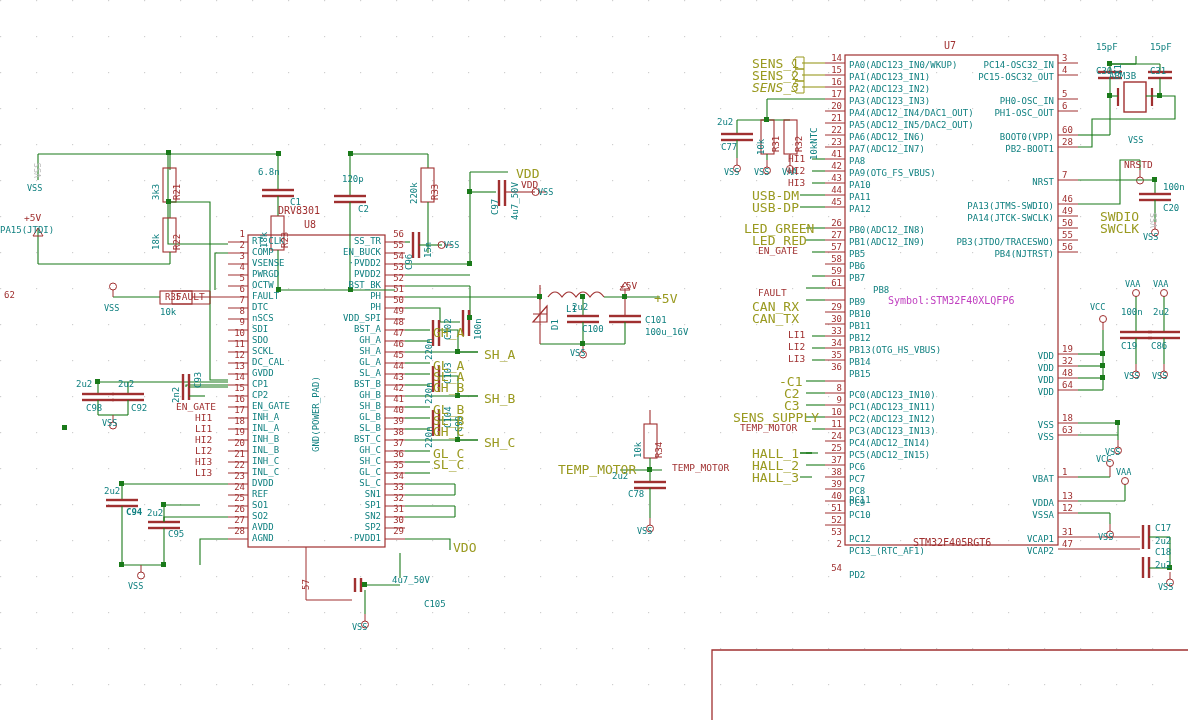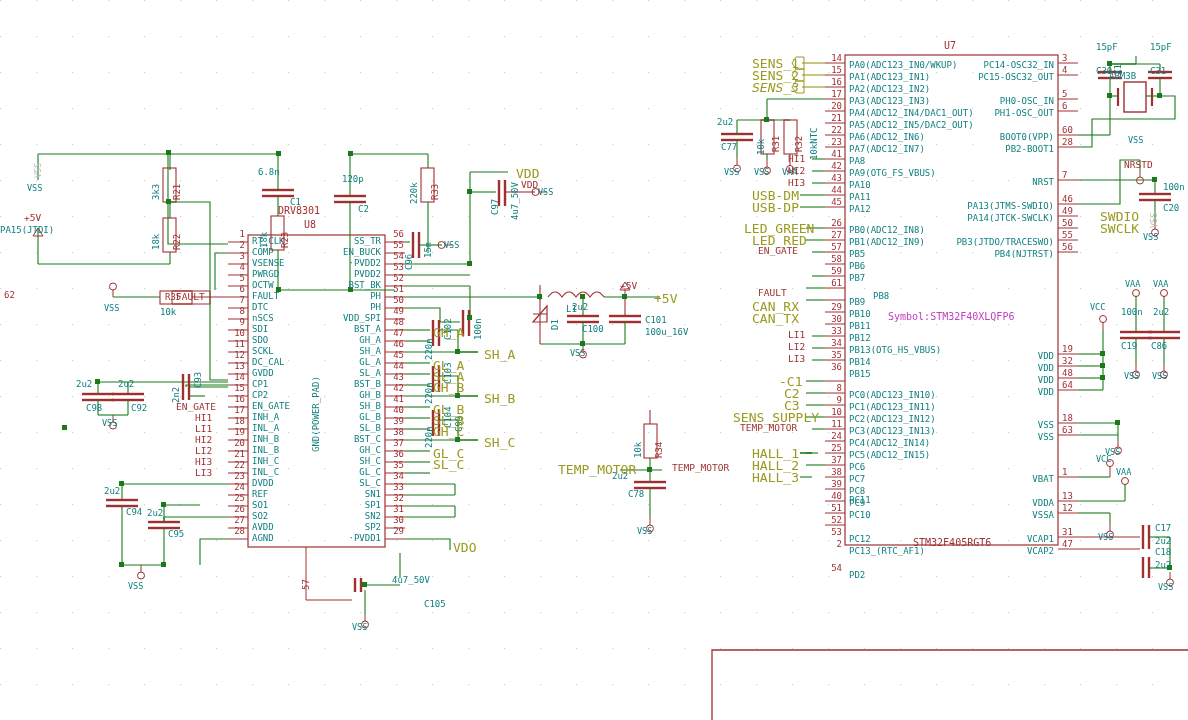--- a/index.html
+++ b/index.html
@@ -677,42 +677,42 @@
       <div class="t pinnum" style="top: 472px; left: 0px; width: 404px; text-align: right;">34</div>
       <div class="t pinnum" style="top: 483px; left: 0px; width: 404px; text-align: right;">33</div>
       <div class="t pinnum" style="top: 494px; left: 0px; width: 404px; text-align: right;">32</div>
       <div class="t pinnum" style="top: 505px; left: 0px; width: 404px; text-align: right;">31</div>
       <div class="t pinnum" style="top: 516px; left: 0px; width: 404px; text-align: right;">30</div>
       <div class="t pinnum" style="top: 527px; left: 0px; width: 404px; text-align: right;">29</div>
     </div>
 
 <div class="t icname" style="left:944px;top:41px;">U7</div>
 <div class="t icname" style="left:913px;top:538px;">STM32F405RGT6</div>
-<div class="t fieldtxt" style="left:888px;top:312px;text-align:right;">Symbol:STM32F40XLQFP6</div>
+<div class="t fieldtxt" style="left:888px;top:296px;text-align:right;">Symbol:STM32F40XLQFP6</div>
 
 <div id="u7-left-names">
       <div class="t pinname" style="top: 61px; left: 849px;">PA0(ADC123_IN0/WKUP)</div>
       <div class="t pinname" style="top: 73px; left: 849px;">PA1(ADC123_IN1)</div>
       <div class="t pinname" style="top: 85px; left: 849px;">PA2(ADC123_IN2)</div>
       <div class="t pinname" style="top: 97px; left: 849px;">PA3(ADC123_IN3)</div>
       <div class="t pinname" style="top: 109px; left: 849px;">PA4(ADC12_IN4/DAC1_OUT)</div>
       <div class="t pinname" style="top: 121px; left: 849px;">PA5(ADC12_IN5/DAC2_OUT)</div>
       <div class="t pinname" style="top: 133px; left: 849px;">PA6(ADC12_IN6)</div>
       <div class="t pinname" style="top: 145px; left: 849px;">PA7(ADC12_IN7)</div>
       <div class="t pinname" style="top: 157px; left: 849px;">PA8</div>
       <div class="t pinname" style="top: 169px; left: 849px;">PA9(OTG_FS_VBUS)</div>
       <div class="t pinname" style="top: 181px; left: 849px;">PA10</div>
       <div class="t pinname" style="top: 193px; left: 849px;">PA11</div>
       <div class="t pinname" style="top: 205px; left: 849px;">PA12</div>
       <div class="t pinname" style="top: 226px; left: 849px;">PB0(ADC12_IN8)</div>
       <div class="t pinname" style="top: 238px; left: 849px;">PB1(ADC12_IN9)</div>
       <div class="t pinname" style="top: 250px; left: 849px;">PB5</div>
       <div class="t pinname" style="top: 262px; left: 849px;">PB6</div>
       <div class="t pinname" style="top: 274px; left: 849px;">PB7</div>
-      <div class="t pinname" style="top: 292px; left: 849px; padding-left: 24px;">PB8</div>
+      <div class="t pinname" style="top: 286px; left: 849px; padding-left: 24px;">PB8</div>
       <div class="t pinname" style="top: 298px; left: 849px;">PB9</div>
       <div class="t pinname" style="top: 310px; left: 849px;">PB10</div>
       <div class="t pinname" style="top: 322px; left: 849px;">PB11</div>
       <div class="t pinname" style="top: 334px; left: 849px;">PB12</div>
       <div class="t pinname" style="top: 346px; left: 849px;">PB13(OTG_HS_VBUS)</div>
       <div class="t pinname" style="top: 358px; left: 849px;">PB14</div>
       <div class="t pinname" style="top: 370px; left: 849px;">PB15</div>
       <div class="t pinname" style="top: 391px; left: 849px;">PC0(ADC123_IN10)</div>
       <div class="t pinname" style="top: 403px; left: 849px;">PC1(ADC123_IN11)</div>
       <div class="t pinname" style="top: 415px; left: 849px;">PC2(ADC123_IN12)</div>
@@ -838,21 +838,21 @@
 <div class="t refdes" style="left:165px;top:293px;">R35</div>
 <div class="t val" style="left:160px;top:308px;">10k</div>
 
 <div class="t val" style="left:76px;top:380px;">2u2</div>
 <div class="t val" style="left:86px;top:404px;">C98</div>
 <div class="t val" style="left:118px;top:380px;">2u2</div>
 <div class="t val" style="left:131px;top:404px;">C92</div>
 <div class="t val rot90" style="left:172px;top:403px;">2n2</div>
 <div class="t val rot90" style="left:194px;top:388px;">C93</div>
 <div class="t val" style="left:104px;top:487px;">2u2</div>
-<div class="t val" style="left:126px;top:508px;">C94</div>
+<div class="t val" style="left:126px;top:508px;font-weight:bold;">C94</div>
 <div class="t val" style="left:147px;top:509px;">2u2</div>
 <div class="t val" style="left:168px;top:530px;">C95</div>
 
 <div class="t val rot90" style="left:424px;top:258px;">15n</div>
 <div class="t val rot90" style="left:405px;top:270px;">C96</div>
 <div class="t val rot90" style="left:511px;top:220px;">4u7_50V</div>
 <div class="t val rot90" style="left:491px;top:215px;">C97</div>
 <div class="t val rot90" style="left:474px;top:340px;">100n</div>
 <div class="t val rot90" style="left:455px;top:432px;">C99</div>
 <div class="t val" style="left:572px;top:303px;">2u2</div>

